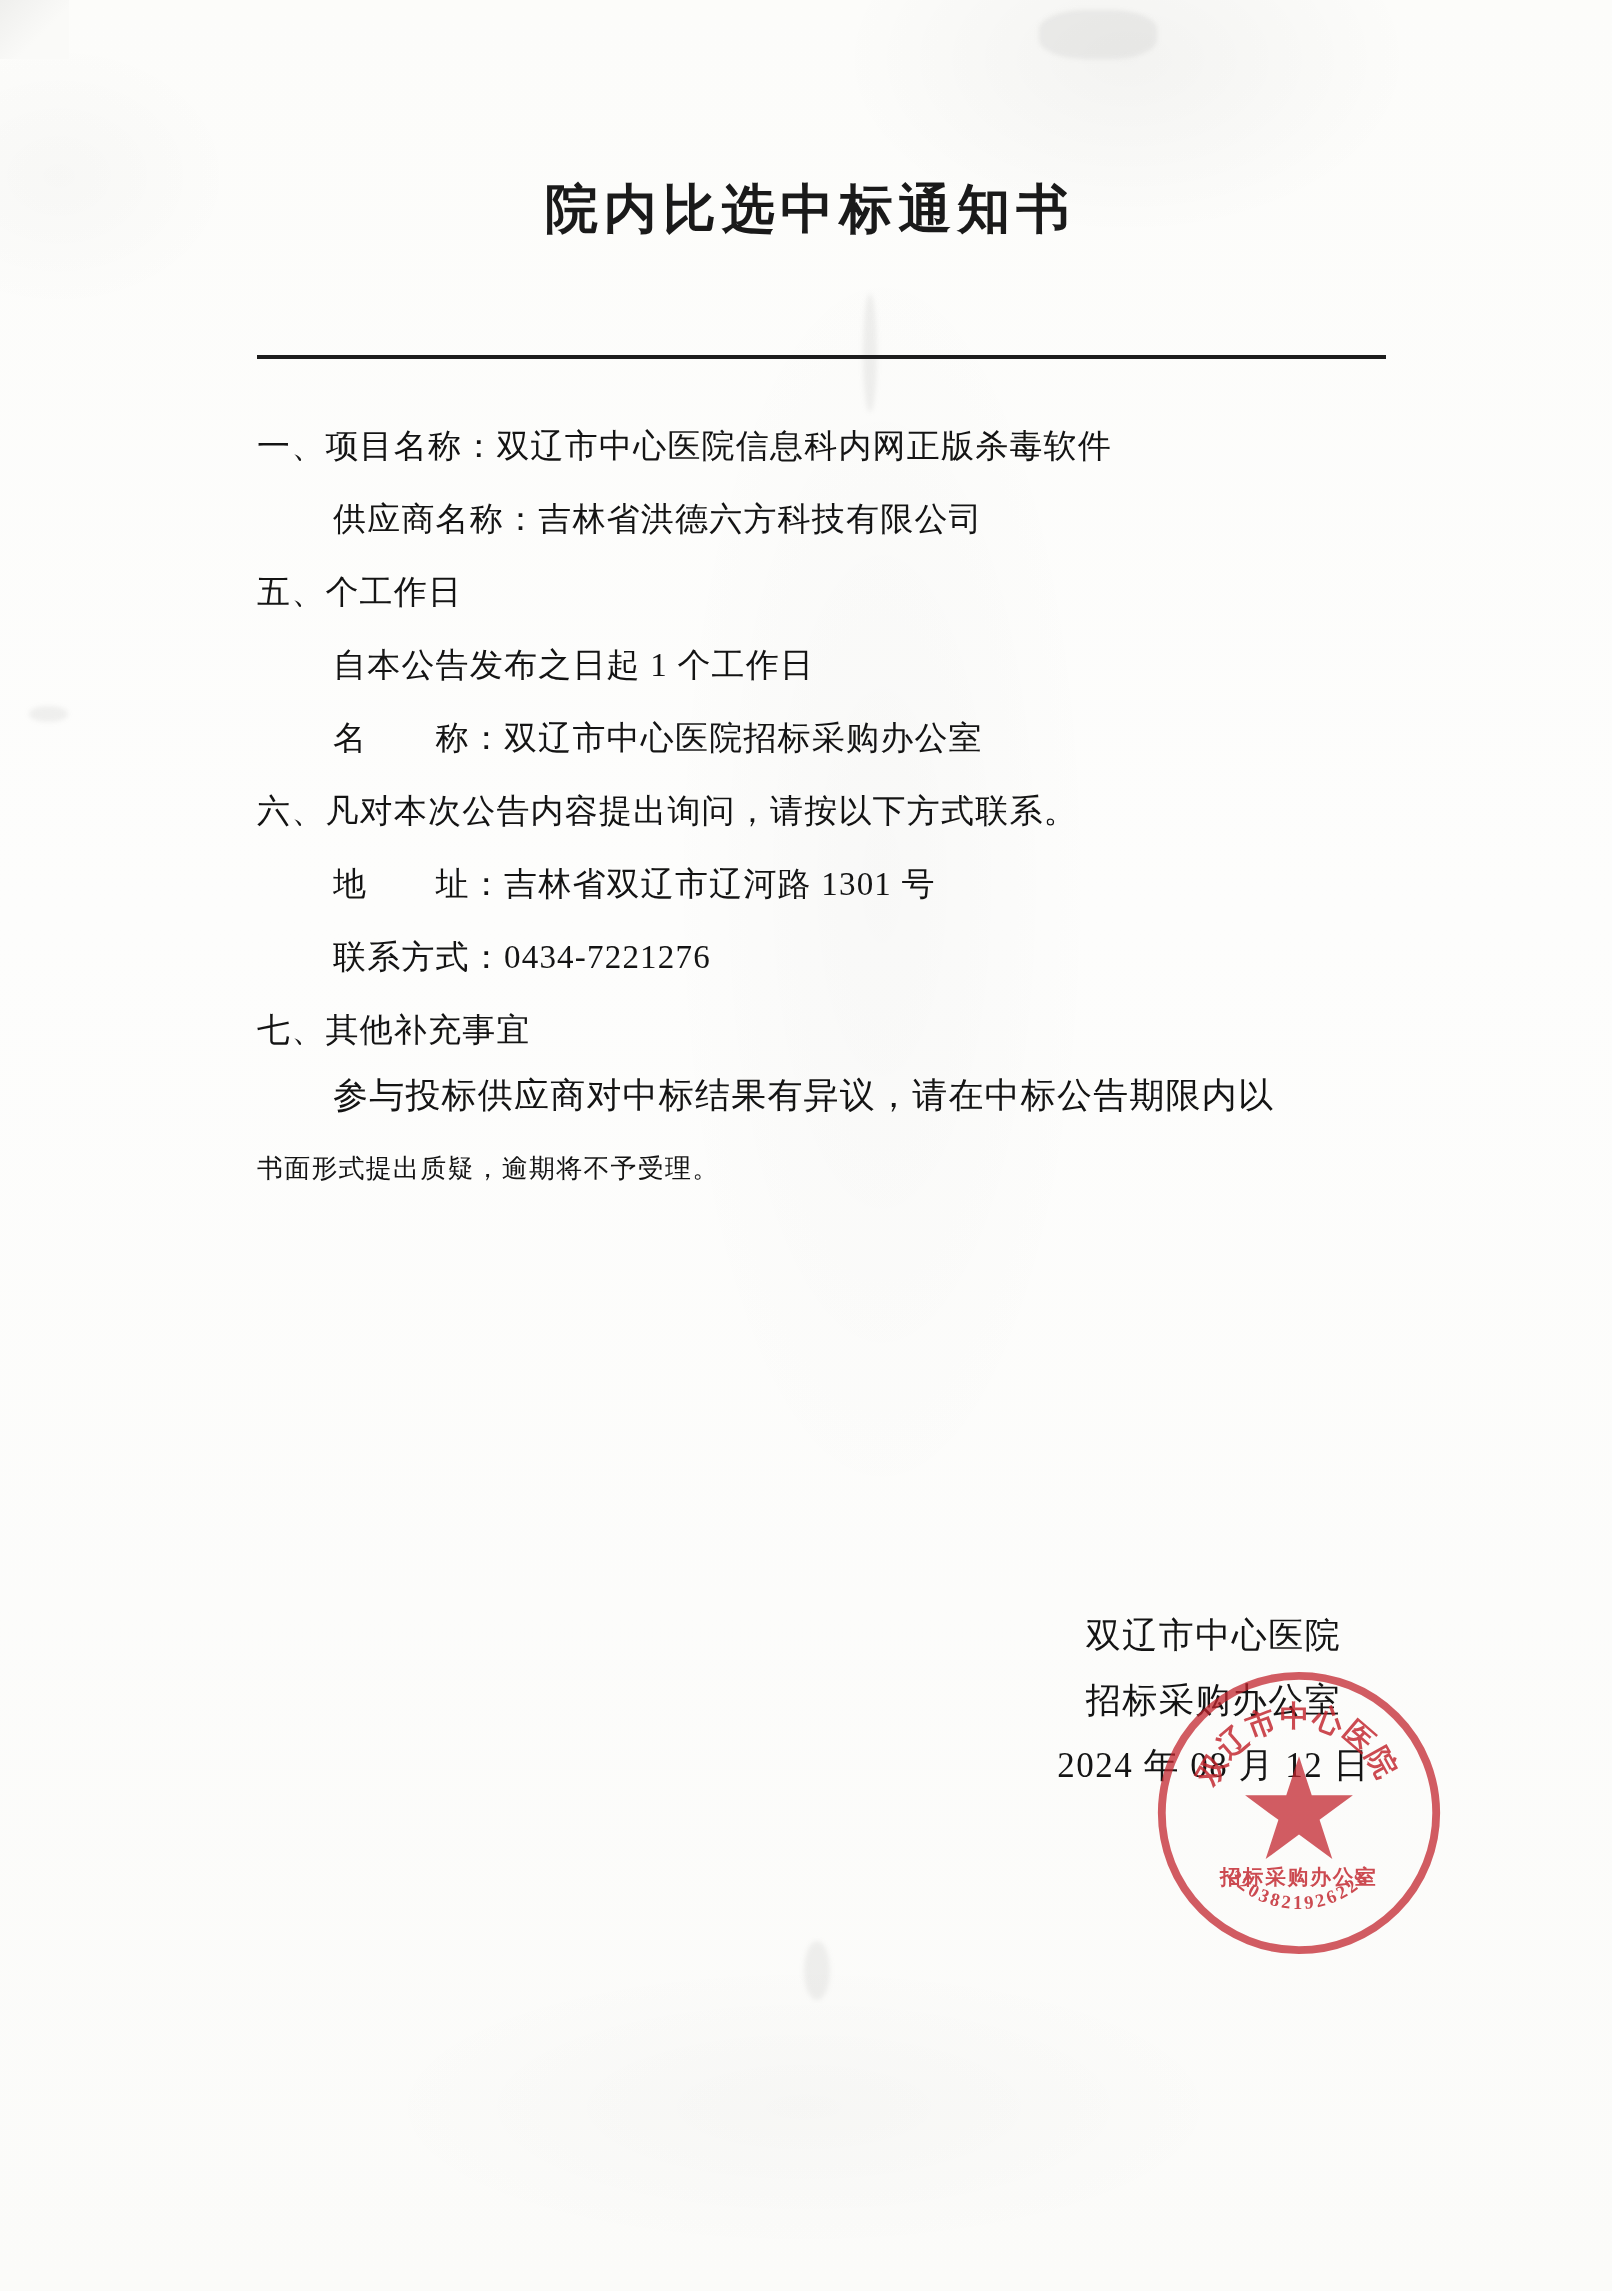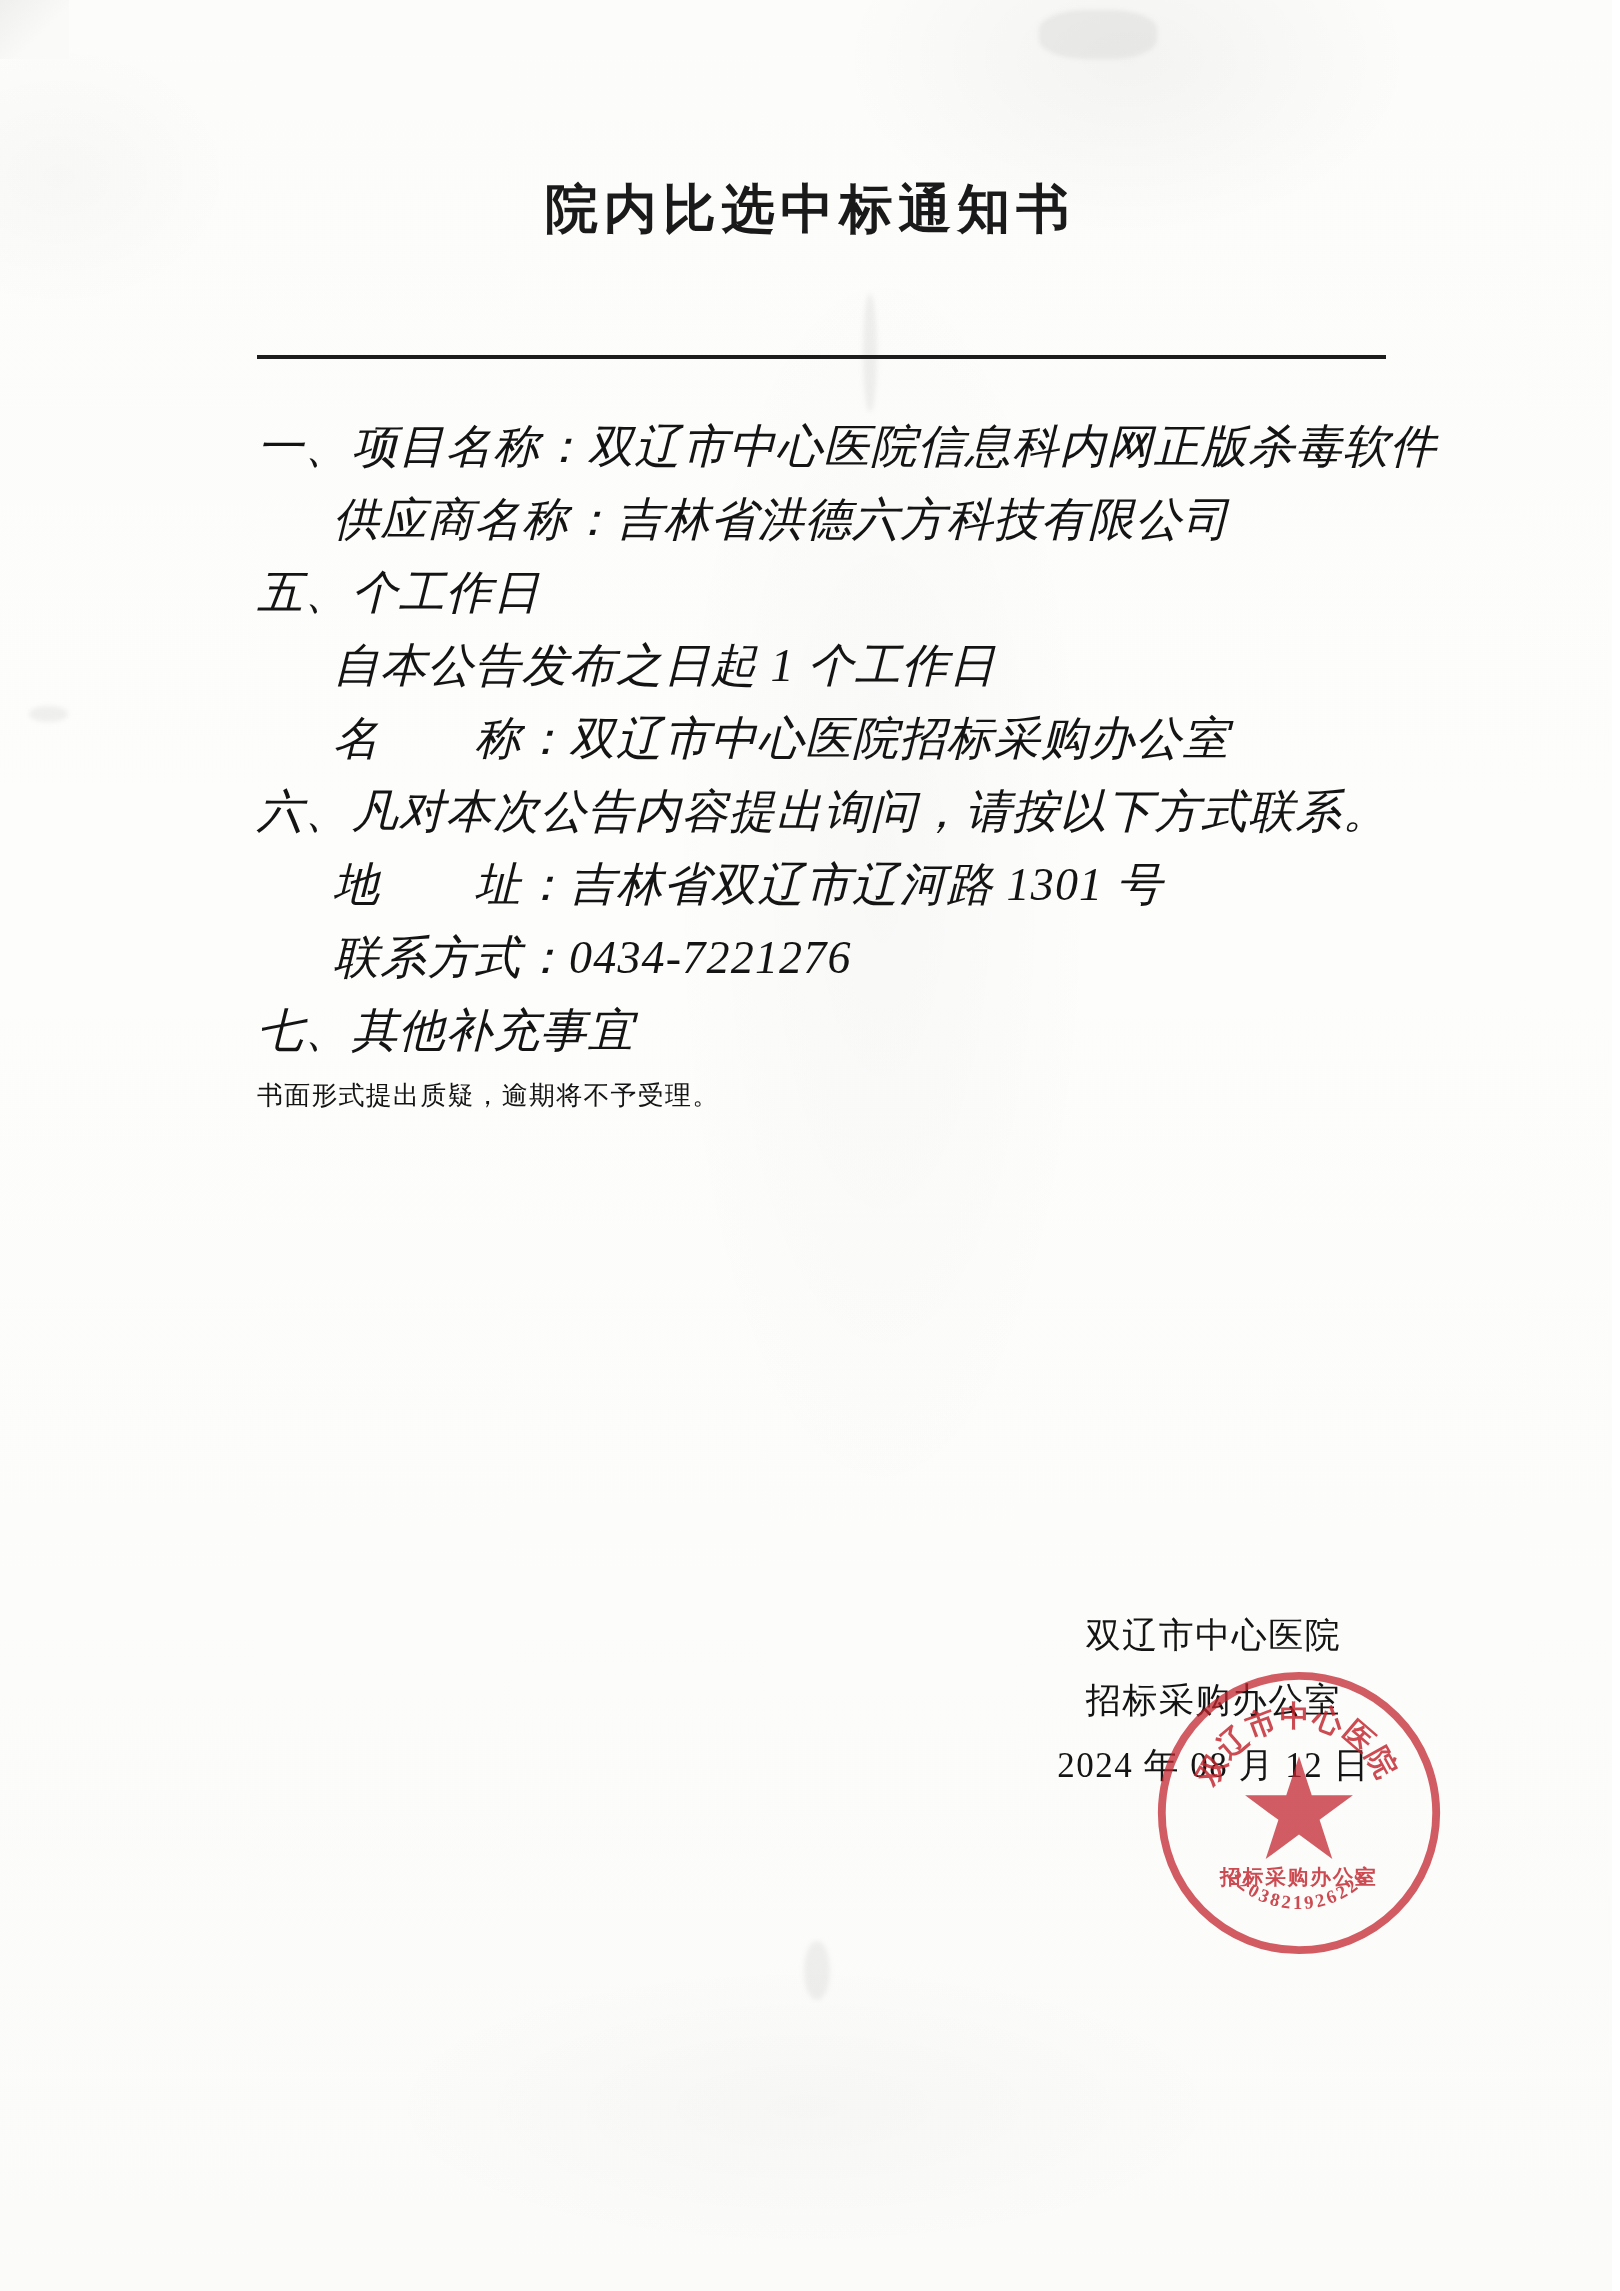--- a/index.html
+++ b/index.html
@@ -67,23 +67,22 @@
     left: 257px;
     top: 402px;
     width: 1166px;
     color: #141414;
     font-size: 35px;
     line-height: 1.0;
   }
   .line {
     margin: 16px 0 0 0;
     white-space: pre;
-    font-size: 46px;
+    font-size: 33px;
     letter-spacing: 1.2px;
-    font-style: italic;
   }
   .row {
     height: 73px;
     display: flex;
     align-items: center;
   }
   .indent-1 { padding-left: 76px; }
   .para {
     padding-left: 76px;
     font-size: 35px;
@@ -182,20 +181,21 @@
       </div>
 
       <div class="row indent-1">
         <span class="line">联系方式：0434-7221276</span>
       </div>
 
       <div class="row">
         <span class="line">七、其他补充事宜</span>
       </div>
 
+      <div class="para">参与投标供应商对中标结果有异议，请在中标公告期限内以</div>
       <div class="para2">书面形式提出质疑，逾期将不予受理。</div>
 
     </div>
 
     <div class="signature">
       <div class="sig-line">双辽市中心医院</div>
       <div class="sig-line">招标采购办公室</div>
       <div class="sig-line">2024 年 08 月 12 日</div>
     </div>
 

